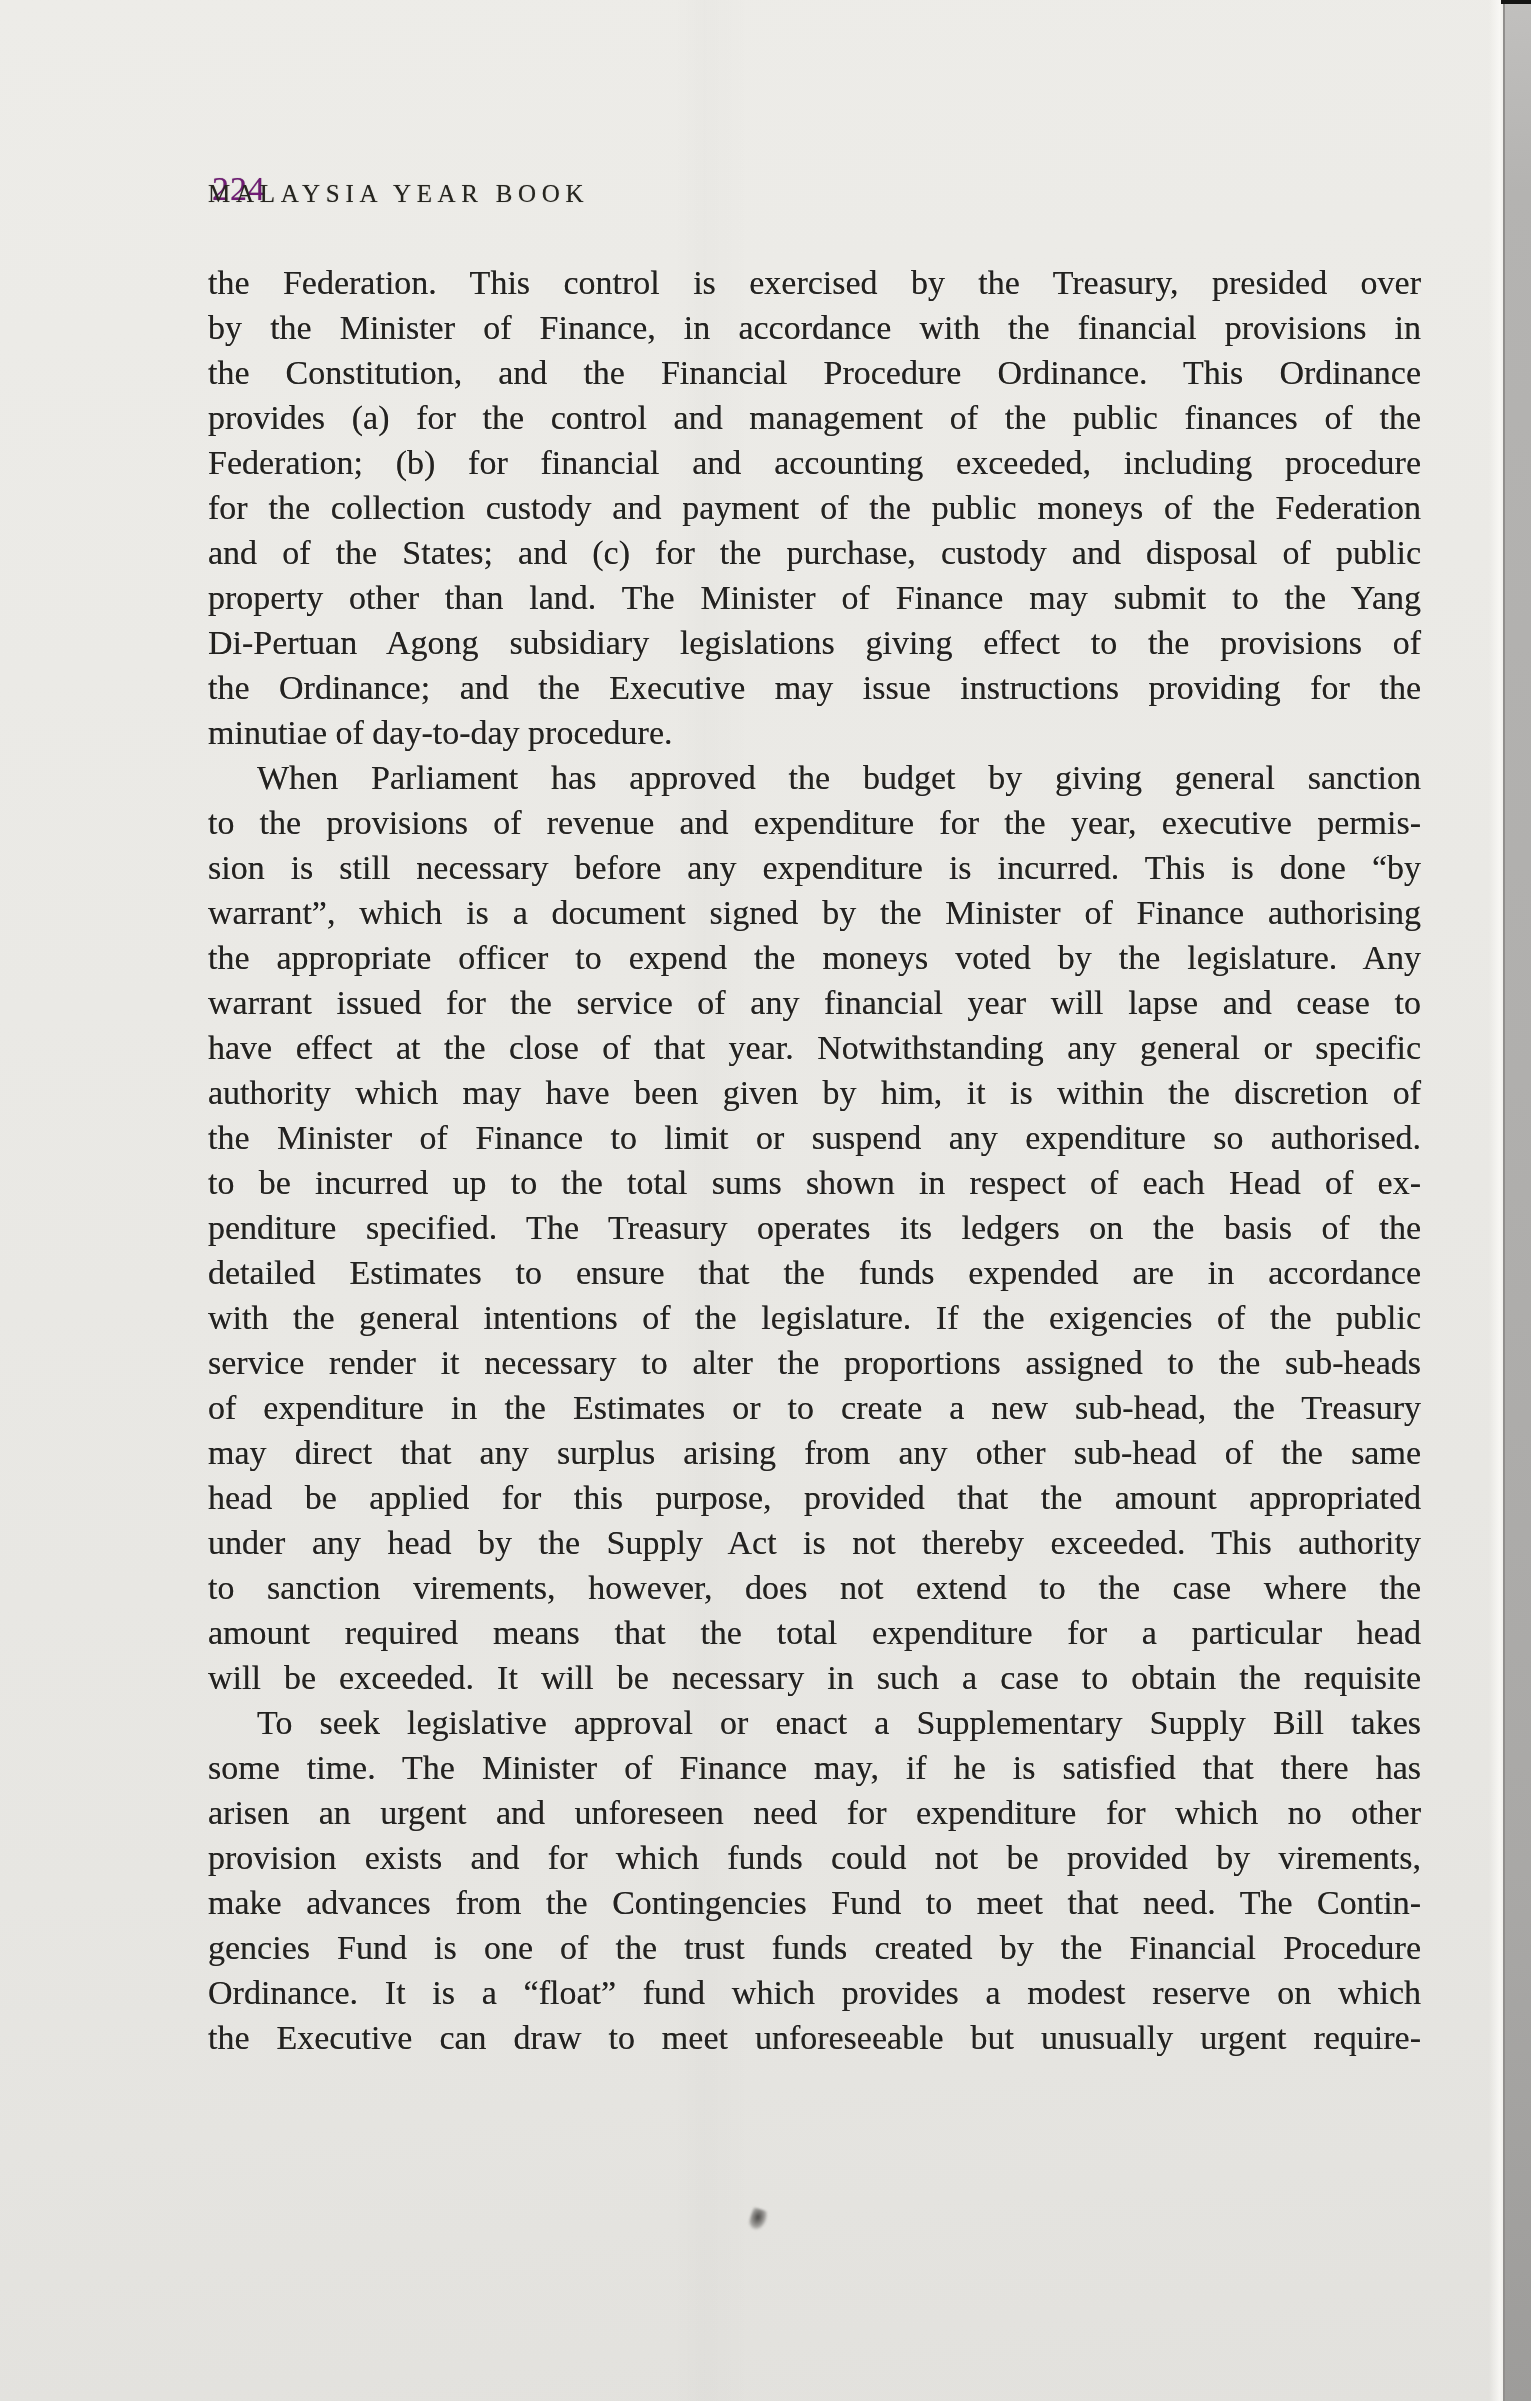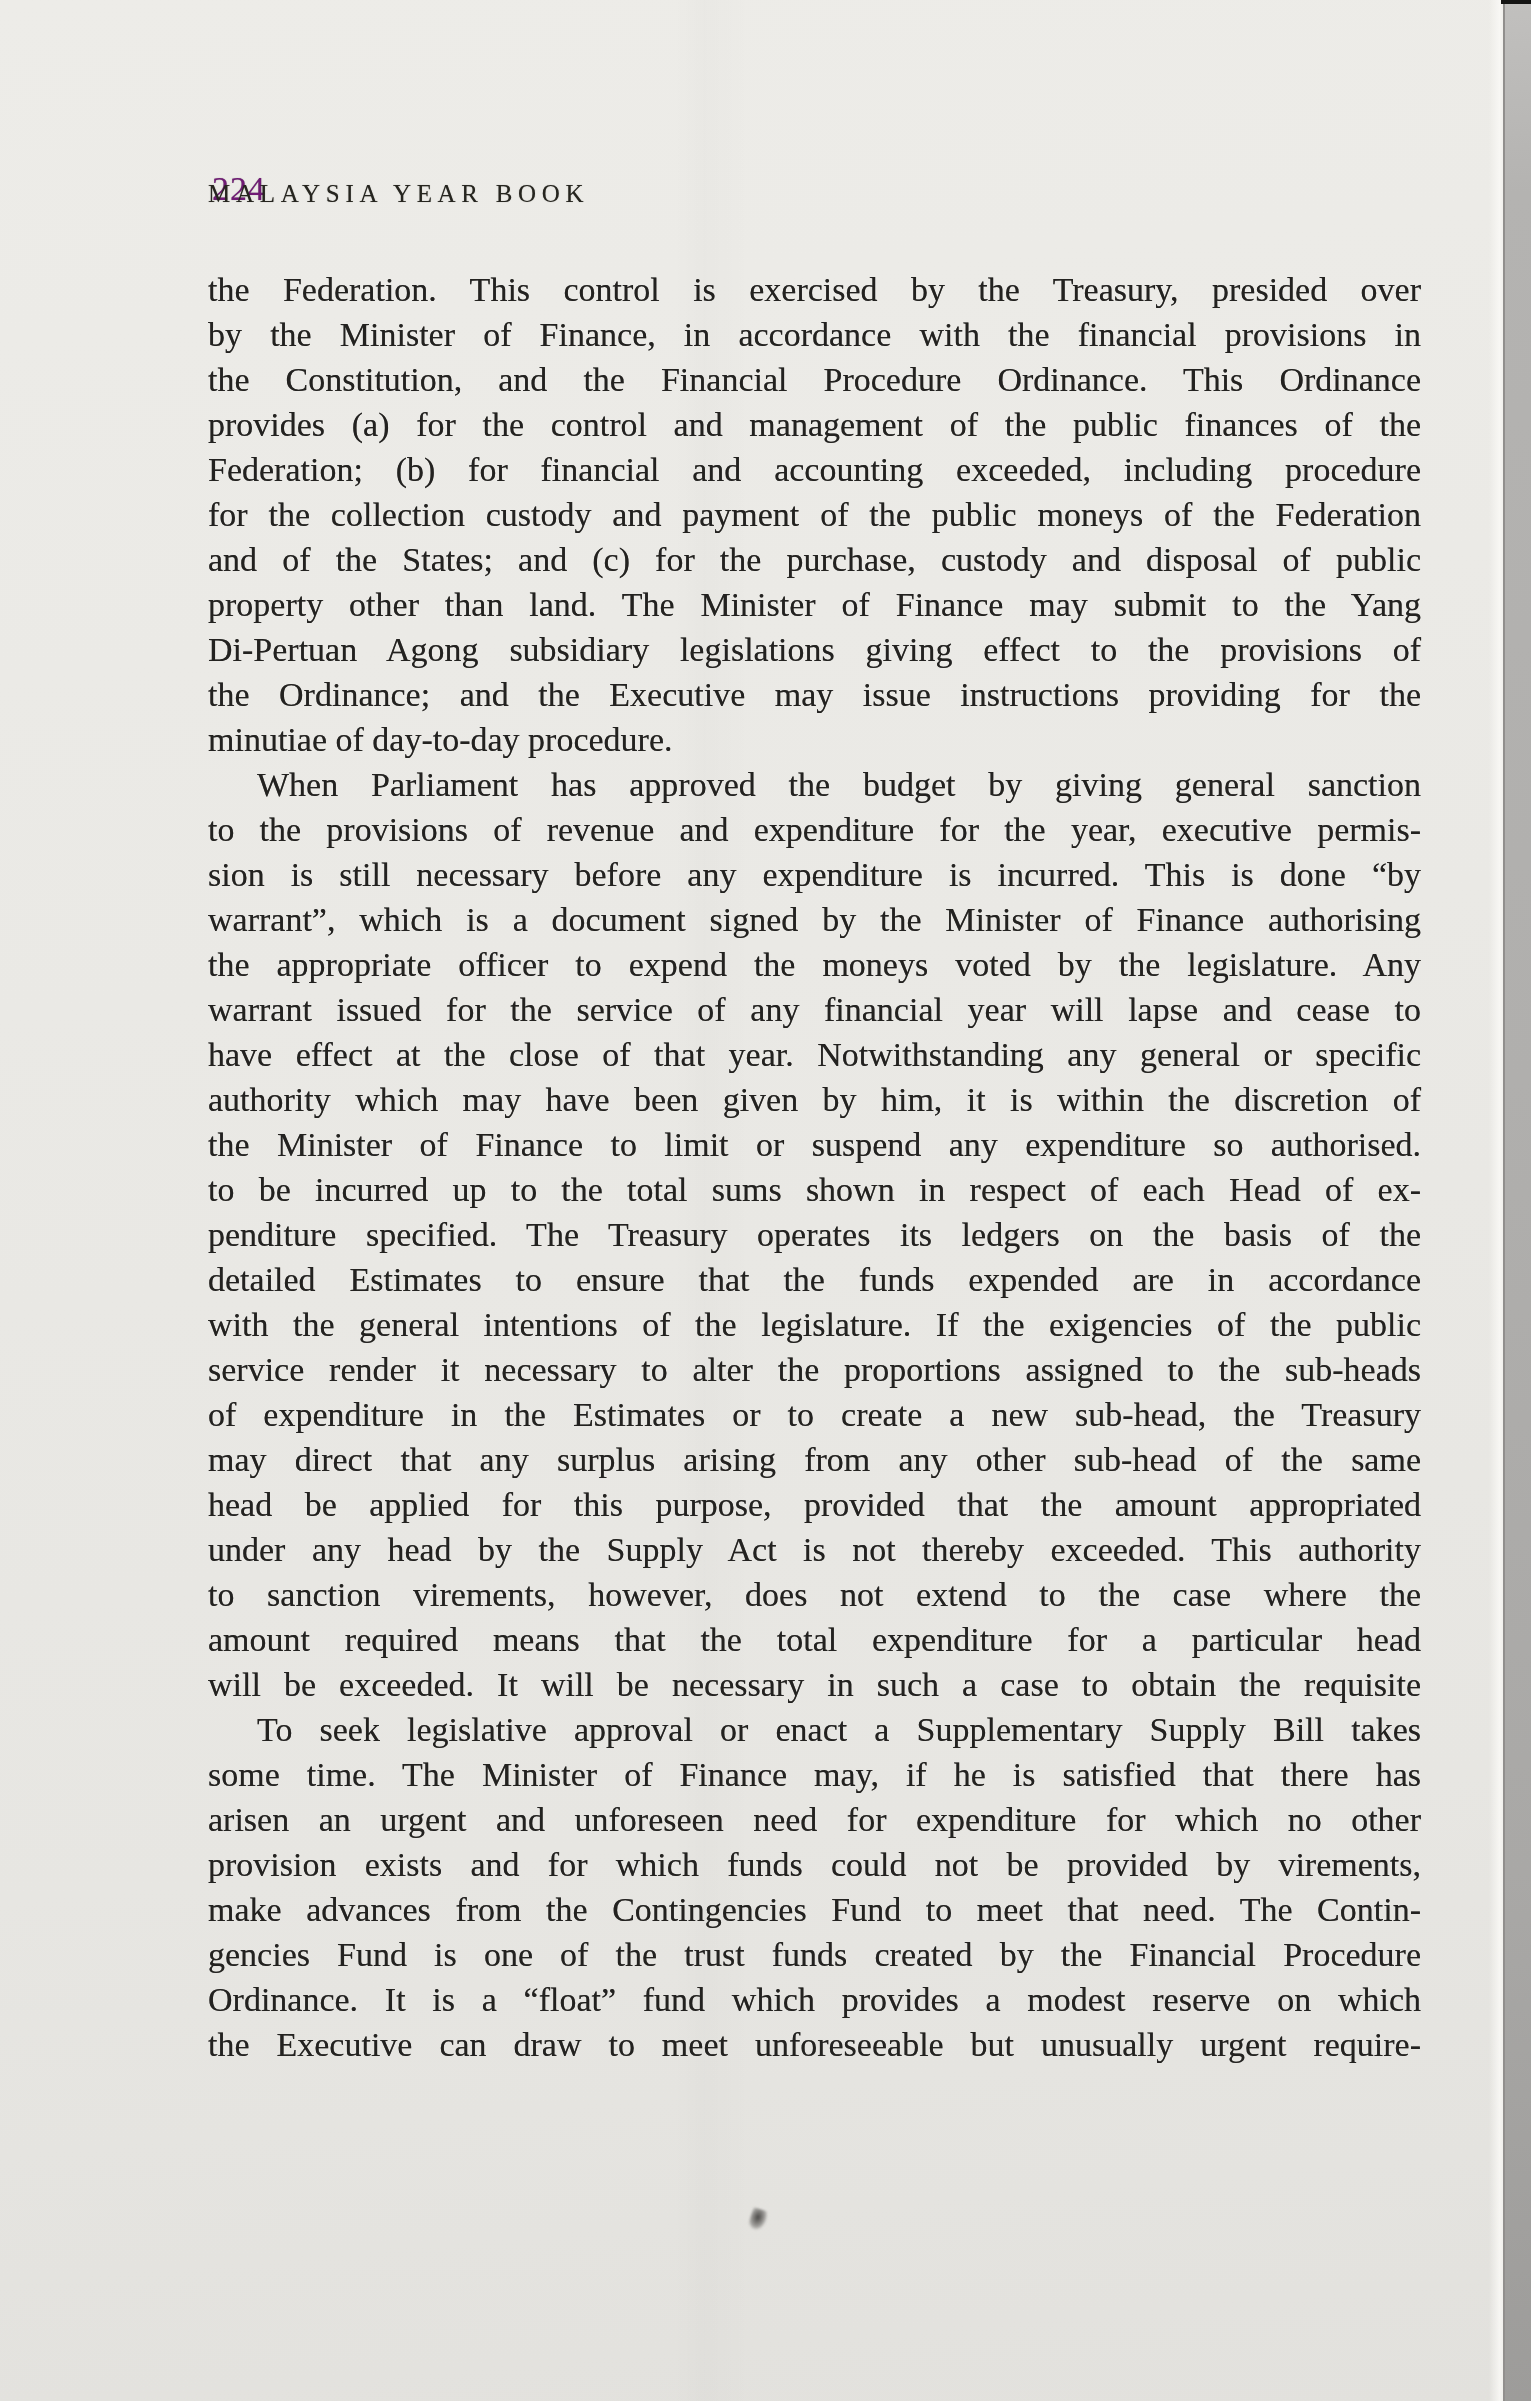--- a/index.html
+++ b/index.html
@@ -40,21 +40,21 @@
     width: 1213px;
     text-align: left;
     font-size: 25px;
     letter-spacing: 5.7px;
     color: #26251f;
     text-shadow: 0 0 0.9px rgba(38,37,31,0.45);
   }
   .text-block {
     position: absolute;
     left: 208px;
-    top: 267px;
+    top: 260px;
     width: 1213px;
   }
   .line {
     height: 45px;
     line-height: 45px;
     font-size: 34px;
     white-space: nowrap;
     text-align: justify;
     text-align-last: justify;
     -moz-text-align-last: justify;

